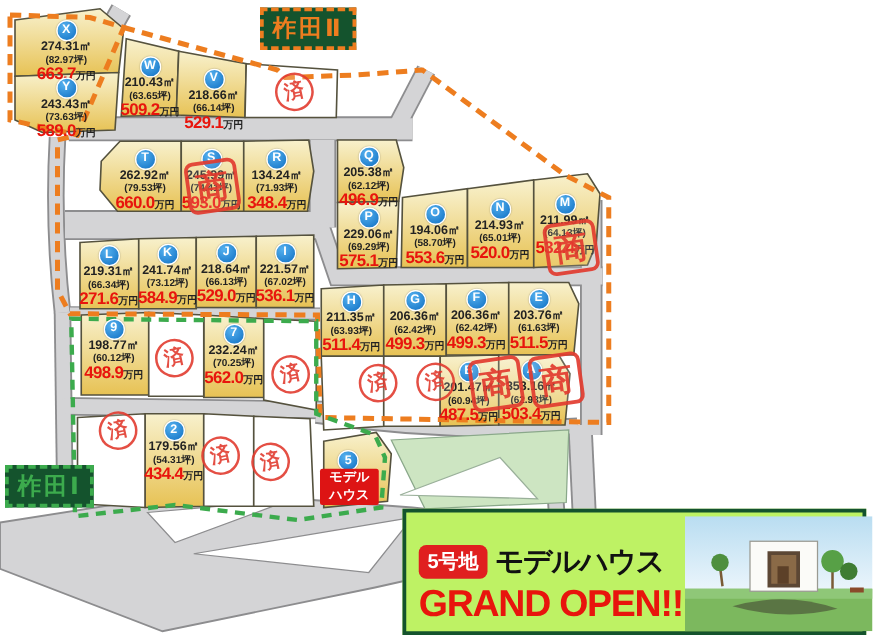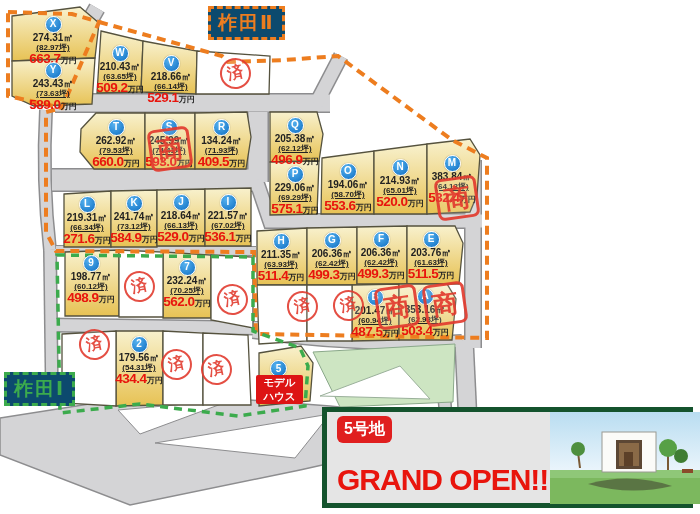--- a/index.html
+++ b/index.html
@@ -5,46 +5,46 @@
   html,body{margin:0;padding:0;}
   body{font-family:"Liberation Sans","DejaVu Sans",sans-serif;}
   #stage{position:relative;width:700px;height:514px;background:#ffffff;overflow:hidden;}
   #map-svg{position:absolute;left:0;top:0;z-index:1;}
   .lot-card{position:absolute;z-index:3;text-align:center;line-height:1.08;pointer-events:auto;}
   .lot-circle{display:inline-flex;width:15px;height:15px;border-radius:50%;
     background:radial-gradient(circle at 35% 30%,#55b1ef,#0e6ec2);color:#fff;font-size:10px;
     font-weight:bold;align-items:center;justify-content:center;border:1px solid #fff;
     box-shadow:0 0 1px rgba(0,0,0,.5);}
   .lot-area{font-size:10px;font-weight:bold;color:#222;white-space:nowrap;}
-  .lot-tsubo{font-size:8px;font-weight:bold;color:#222;white-space:nowrap;text-decoration:underline;}
+  .lot-tsubo{font-size:8px;font-weight:bold;color:#222;white-space:nowrap;}
   .lot-price{font-size:13.5px;font-weight:bold;color:#e8150d;white-space:nowrap;letter-spacing:-0.5px;}
   .lot-price .unit{font-size:8px;color:#222;letter-spacing:0;}
   .stamp-sold{position:absolute;z-index:4;width:27px;height:27px;border:2px solid #e23c30;
     border-radius:50%;color:#e23c30;font-size:16px;font-weight:bold;display:flex;align-items:center;
     justify-content:center;transform:rotate(-12deg);opacity:.9;background:rgba(255,255,255,.2);}
   .stamp-deal{position:absolute;z-index:5;width:36px;height:36px;border:3px solid #e23c30;
     border-radius:7px;color:#e23c30;font-size:26px;font-weight:bold;display:flex;align-items:center;
     justify-content:center;transform:rotate(-8deg);opacity:.92;background:rgba(255,255,255,.15);}
-  .region-label{position:absolute;z-index:6;background:#0c4a6e;font-weight:bold;font-size:19px;
+  .region-label{position:absolute;z-index:6;background:#14532d;font-weight:bold;font-size:19px;
     padding:1px 7px;letter-spacing:2px;white-space:nowrap;}
   .region-label.orange{border:3px dashed #ed7d1f;color:#ed7d1f;}
   .region-label.green{border:3px dashed #3cab4d;color:#3cab4d;text-align:right;}
   .model-box{position:absolute;z-index:5;left:256px;top:375px;width:47px;height:29px;background:#dd1414;
     color:#fff;font-weight:bold;font-size:10.5px;line-height:1.25;text-align:center;display:flex;
     flex-direction:column;justify-content:center;border-radius:2px;}
   .model-circle{position:absolute;z-index:5;left:270px;top:358px;}
-  #banner{position:absolute;z-index:7;left:322px;top:407px;width:371px;height:101px;background:#e5e5e5;
-    border:5px solid #14532d;box-sizing:border-box;display:flex;align-items:flex-start;}
+  #banner{position:absolute;z-index:7;left:322px;top:407px;width:371px;height:101px;background:#bef264;
+    border:3px solid #14532d;box-sizing:border-box;display:flex;align-items:flex-end;}
   #banner .left{padding:4px 2px 4px 10px;flex:1;}
   #banner .row1{display:flex;align-items:center;gap:6px;}
   .banner-badge{background:#e01f1f;color:#fff;font-weight:bold;font-size:16px;padding:3px 7px;
     border-radius:6px;white-space:nowrap;}
   .banner-title{font-weight:bold;font-size:23px;color:#111;white-space:nowrap;letter-spacing:-1px;}
   .banner-headline{font-weight:bold;font-size:30px;color:#e8150d;white-space:nowrap;
-    letter-spacing:-1px;margin-top:20px;}
+    letter-spacing:-1px;margin-top:2px;}
   #banner .illus{width:150px;height:92px;margin-right:4px;flex:none;}
 </style>
 </head>
 <body>
 
 <div id="stage">
 
 <svg id="map-svg" width="700" height="514" viewBox="0 0 700 514">
   <defs>
     <linearGradient id="lotg" x1="0" y1="0" x2="0" y2="1">
@@ -187,21 +187,21 @@
 <div class="lot-card" style="left:143px;top:116px;width:52px;">
   <span class="lot-circle">S</span>
   <div class="lot-area">245.99㎡</div>
   <div class="lot-tsubo">(74.41坪)</div>
   <div class="lot-price"><span>593.0</span><span class="unit">万円</span></div>
 </div>
 <div class="lot-card" style="left:194px;top:116px;width:55px;">
   <span class="lot-circle">R</span>
   <div class="lot-area">134.24㎡</div>
   <div class="lot-tsubo">(71.93坪)</div>
-  <div class="lot-price"><span>409.5</span><span class="unit">万円</span></div>
+  <div class="lot-price"><span>348.4</span><span class="unit">万円</span></div>
 </div>
 <div class="lot-card" style="left:269px;top:114px;width:52px;">
   <span class="lot-circle">Q</span>
   <div class="lot-area">205.38㎡</div>
   <div class="lot-tsubo">(62.12坪)</div>
   <div class="lot-price"><span>496.9</span><span class="unit">万円</span></div>
 </div>
 <div class="lot-card" style="left:269px;top:163px;width:52px;">
   <span class="lot-circle">P</span>
   <div class="lot-area">229.06㎡</div>
@@ -215,21 +215,21 @@
   <div class="lot-price"><span>553.6</span><span class="unit">万円</span></div>
 </div>
 <div class="lot-card" style="left:374px;top:156px;width:52px;">
   <span class="lot-circle">N</span>
   <div class="lot-area">214.93㎡</div>
   <div class="lot-tsubo">(65.01坪)</div>
   <div class="lot-price"><span>520.0</span><span class="unit">万円</span></div>
 </div>
 <div class="lot-card" style="left:426px;top:152px;width:52px;">
   <span class="lot-circle">M</span>
-  <div class="lot-area">383.84㎡</div>
+  <div class="lot-area">211.99㎡</div>
   <div class="lot-tsubo">(64.13坪)</div>
   <div class="lot-price"><span>532.4</span><span class="unit">万円</span></div>
 </div>
 <div class="lot-card" style="left:62px;top:193px;width:50px;">
   <span class="lot-circle">L</span>
   <div class="lot-area">219.31㎡</div>
   <div class="lot-tsubo">(66.34坪)</div>
   <div class="lot-price"><span>271.6</span><span class="unit">万円</span></div>
 </div>
 <div class="lot-card" style="left:110px;top:192px;width:48px;">
@@ -324,20 +324,21 @@
 
 <div class="stamp-deal" style="left:149px;top:128px;">商</div>
 <div class="stamp-deal" style="left:436px;top:177px;">商</div>
 <div class="stamp-deal" style="left:376px;top:286px;">商</div>
 <div class="stamp-deal" style="left:424px;top:283px;">商</div>
 
 <div id="banner">
   <div class="left">
     <div class="row1">
       <span class="banner-badge">5号地</span>
+      <span class="banner-title">モデルハウス</span>
     </div>
     <div class="banner-headline">GRAND OPEN!!</div>
   </div>
   <svg class="illus" viewBox="0 0 150 92">
     <rect x="0" y="0" width="150" height="62" fill="url(#sky2)"></rect>
     <defs>
       <linearGradient id="sky2" x1="0" y1="0" x2="0" y2="1">
         <stop offset="0" stop-color="#b9ddf1"></stop>
             <stop offset="1" stop-color="#edf6fc"></stop>
       </linearGradient>

